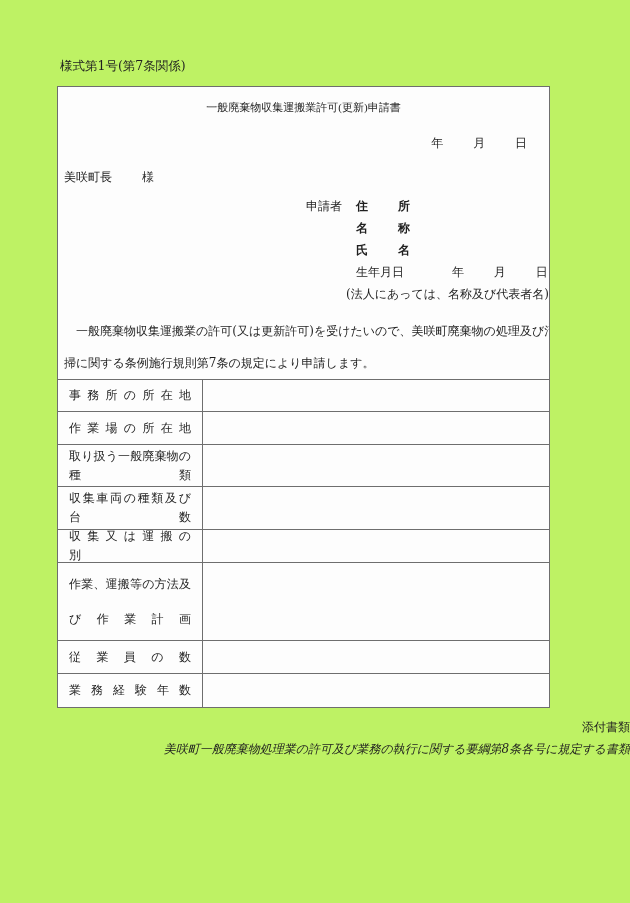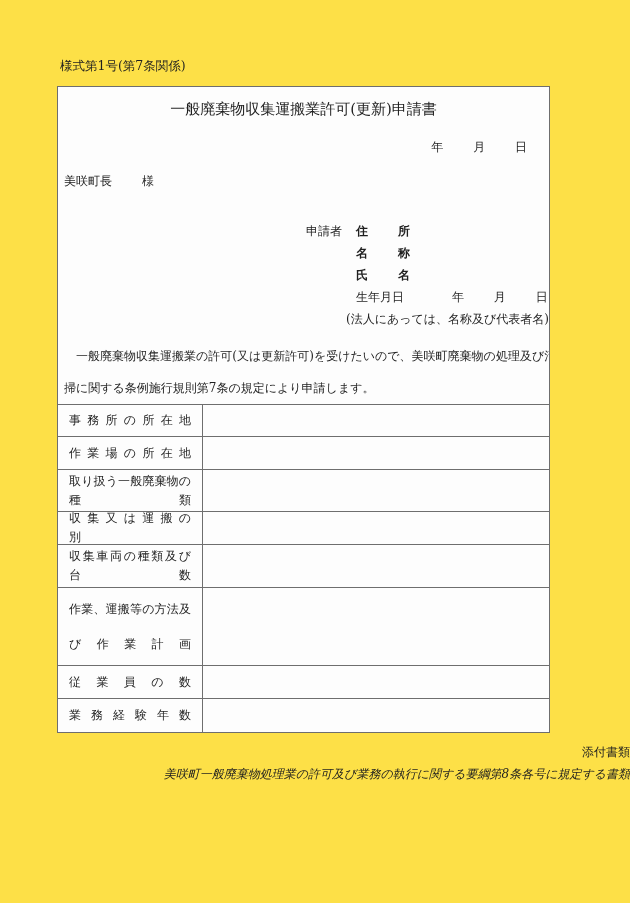--- a/index.html
+++ b/index.html
@@ -1,29 +1,29 @@
 <!DOCTYPE html>
 <html><head>
 <meta charset="utf-8">
 <style>
   * { margin:0; padding:0; box-sizing:border-box; }
   html,body { background:#ffffff; }
   body { font-family:"DejaVu Serif","Liberation Serif",serif; color:#1f1f1f; }
-  .page { position:relative; width:630px; height:903px; background:#fde047; overflow:hidden; font-size:12px; }
+  .page { position:relative; width:630px; height:903px; background:#bef264; overflow:hidden; font-size:12px; }
 
   .form-id { margin:58px 0 0 60px; font-size:12.5px; white-space:nowrap; }
 
   .main-box { margin:11px 0 0 57px; width:493px; border:1px solid #6e6e6e; overflow:hidden; background:#fdfdfd; }
 
-  .doc-title { margin-top:13px; text-align:center; font-size:15px; white-space:nowrap; }
+  .doc-title { margin-top:13px; text-align:center; font-size:11px; white-space:nowrap;font-family:Liberation Serif, serif; }
   .date-line { margin-top:20px; text-align:right; padding-right:22px; word-spacing:26px; white-space:nowrap; }
   .addressee { margin-top:17px; margin-left:6px; white-space:nowrap; }
   .addressee .honorific { margin-left:30px; }
 
-  .applicant { margin-top:30px; margin-left:248px; line-height:22px; white-space:nowrap; }
+  .applicant { margin-top:9px; margin-left:248px; line-height:22px; white-space:nowrap; }
   .app-line { display:flex; }
   .app-head { width:50px; }
   .jlabel { display:inline-block; width:54px; text-align:justify; text-align-last:justify;font-weight:bold; }
   .birth-val { margin-left:48px; word-spacing:26px; }
   .corp-note { margin-left:40px; }
 
   .body-par { margin:10px 6px 0 6px; line-height:32px; }
   .body-par div { white-space:nowrap; }
 
   .form-table { }
@@ -99,31 +99,31 @@
       </div>
 
       <div class="trow h42">
         <div class="tlabel">
           <div class="tline">取り扱う一般廃棄物の</div>
           <div class="tline">種 類</div>
         </div>
         <div class="tvalue"></div>
       </div>
 
-      <div class="trow h33">
+      <div class="trow h43">
         <div class="tlabel">
-          <div class="tline">収 集 又 は 運 搬 の 別</div>
+          <div class="tline">収集車両の種類及び</div>
+          <div class="tline">台 数</div>
         </div>
         <div class="tvalue"></div>
       </div>
 
-      <div class="trow h43">
+      <div class="trow h33">
         <div class="tlabel">
-          <div class="tline">収集車両の種類及び</div>
-          <div class="tline">台 数</div>
+          <div class="tline">収 集 又 は 運 搬 の 別</div>
         </div>
         <div class="tvalue"></div>
       </div>
 
       <div class="trow h78 tall">
         <div class="tlabel">
           <div class="tline">作業、運搬等の方法及</div>
           <div class="tline">び 作 業 計 画</div>
         </div>
         <div class="tvalue"></div>

